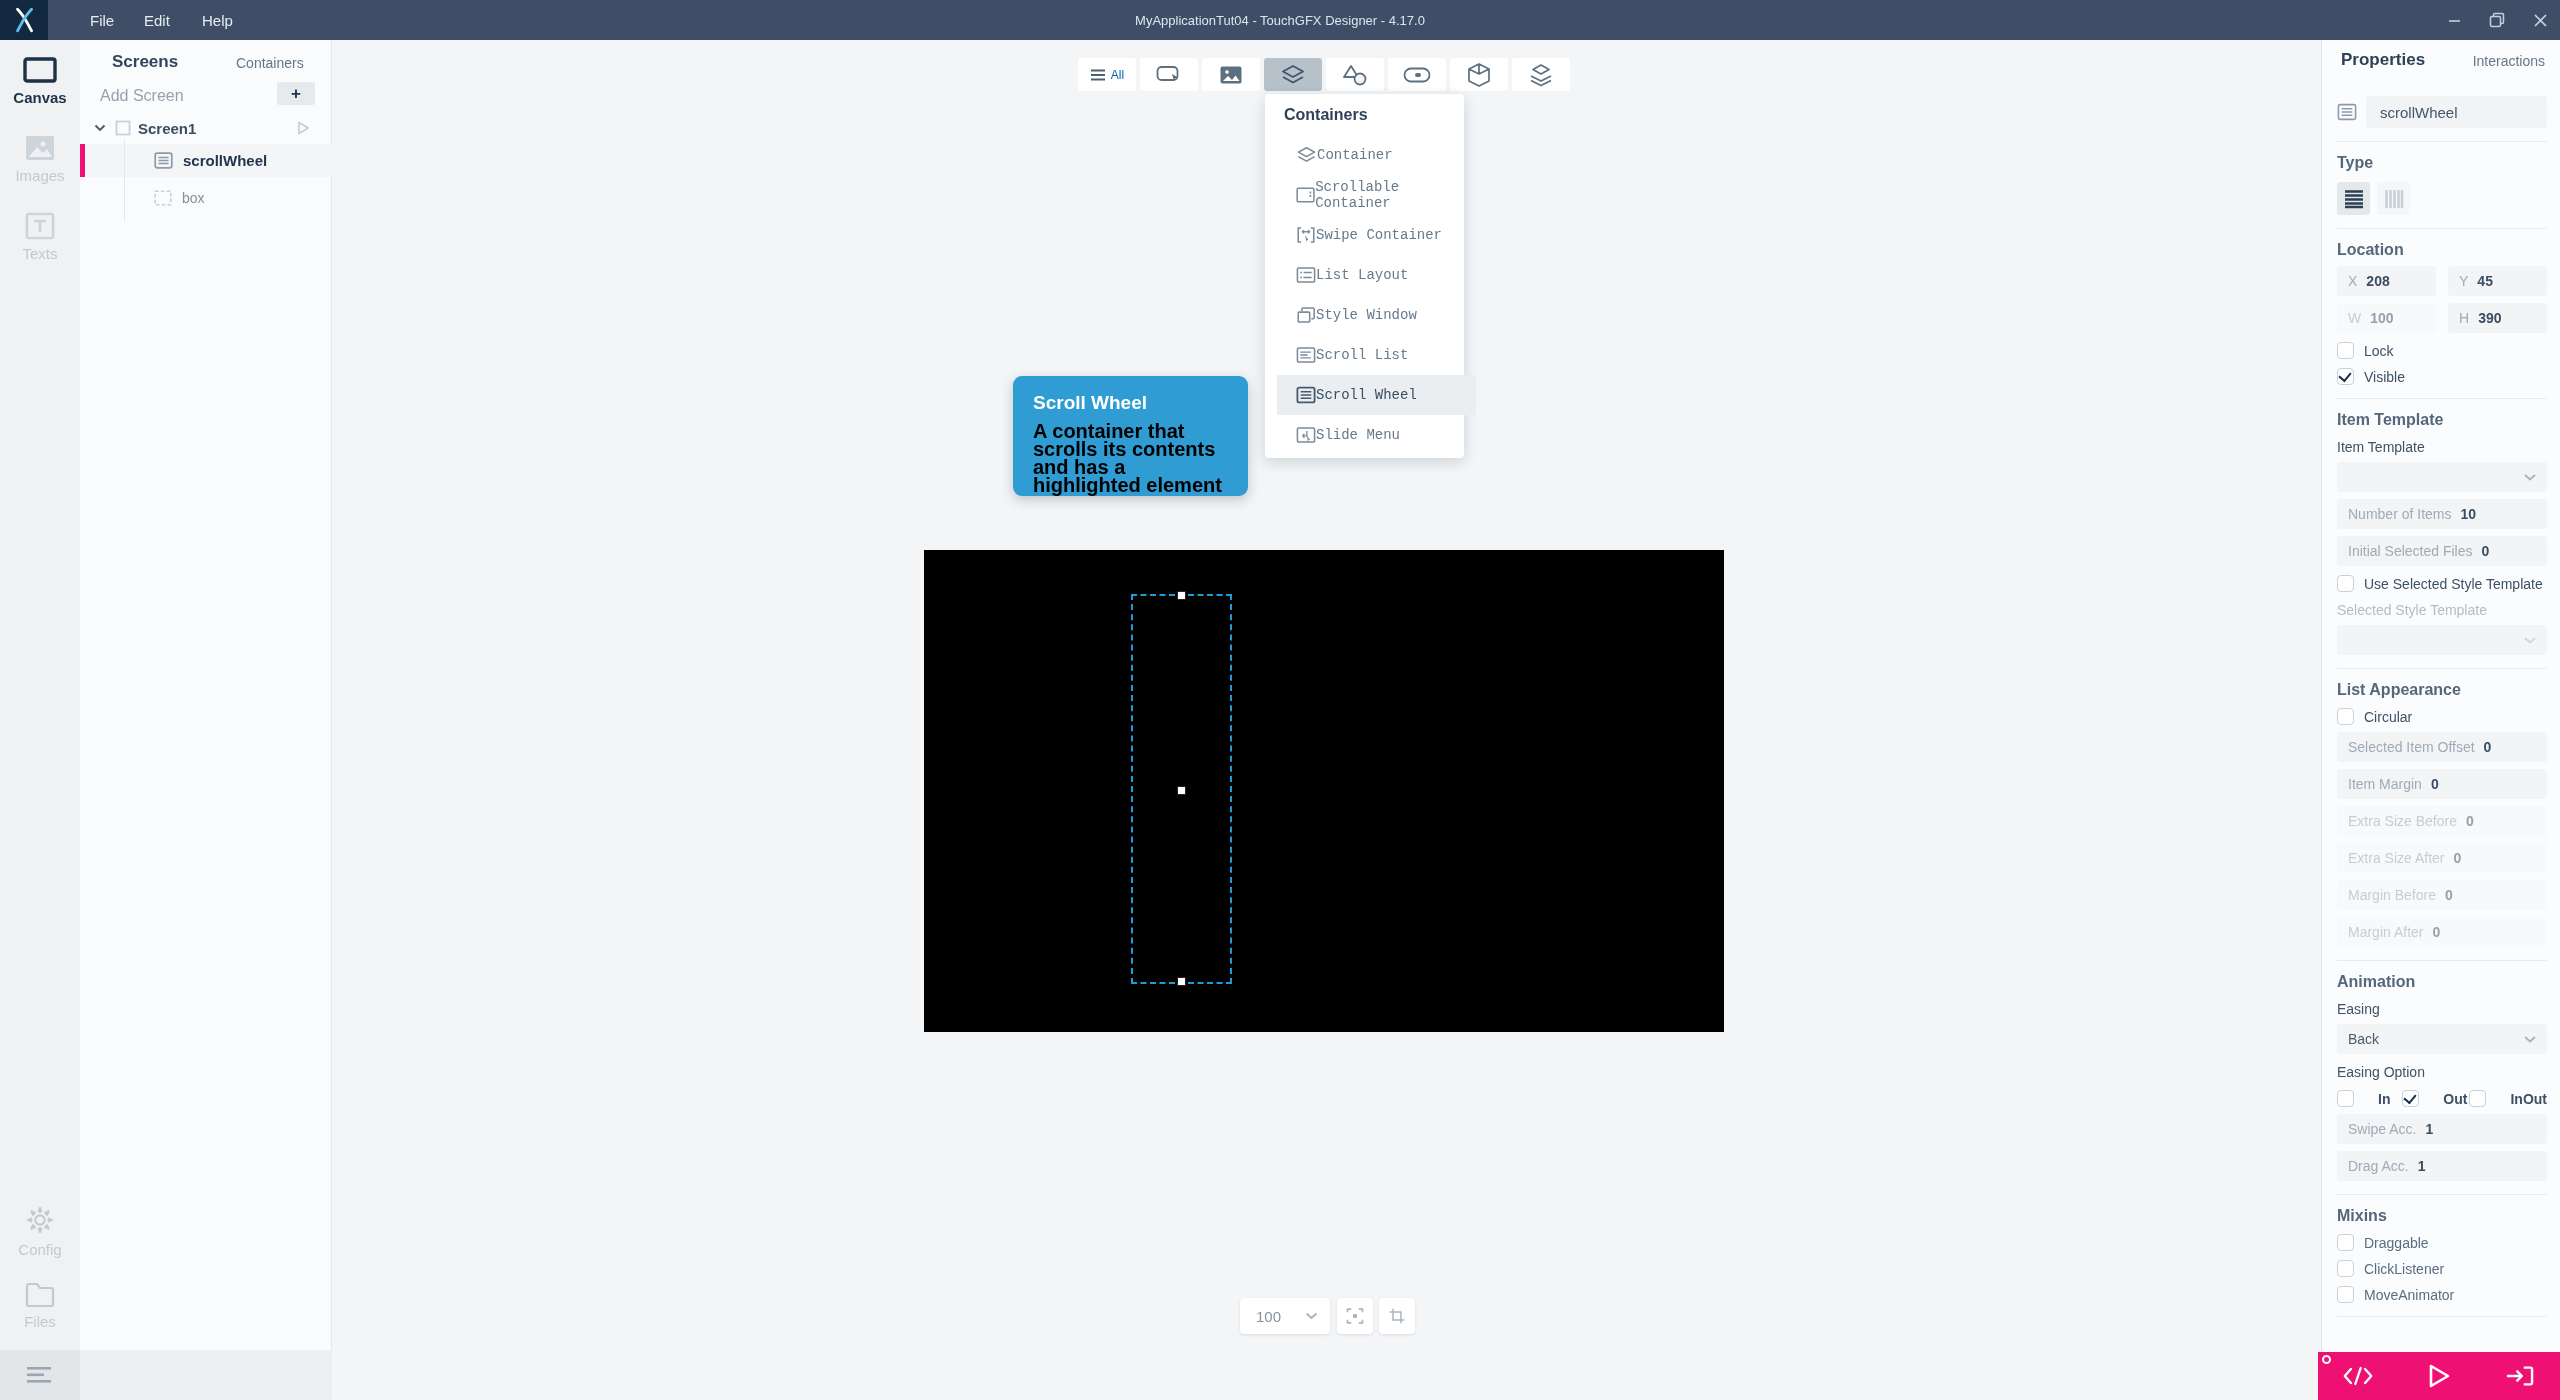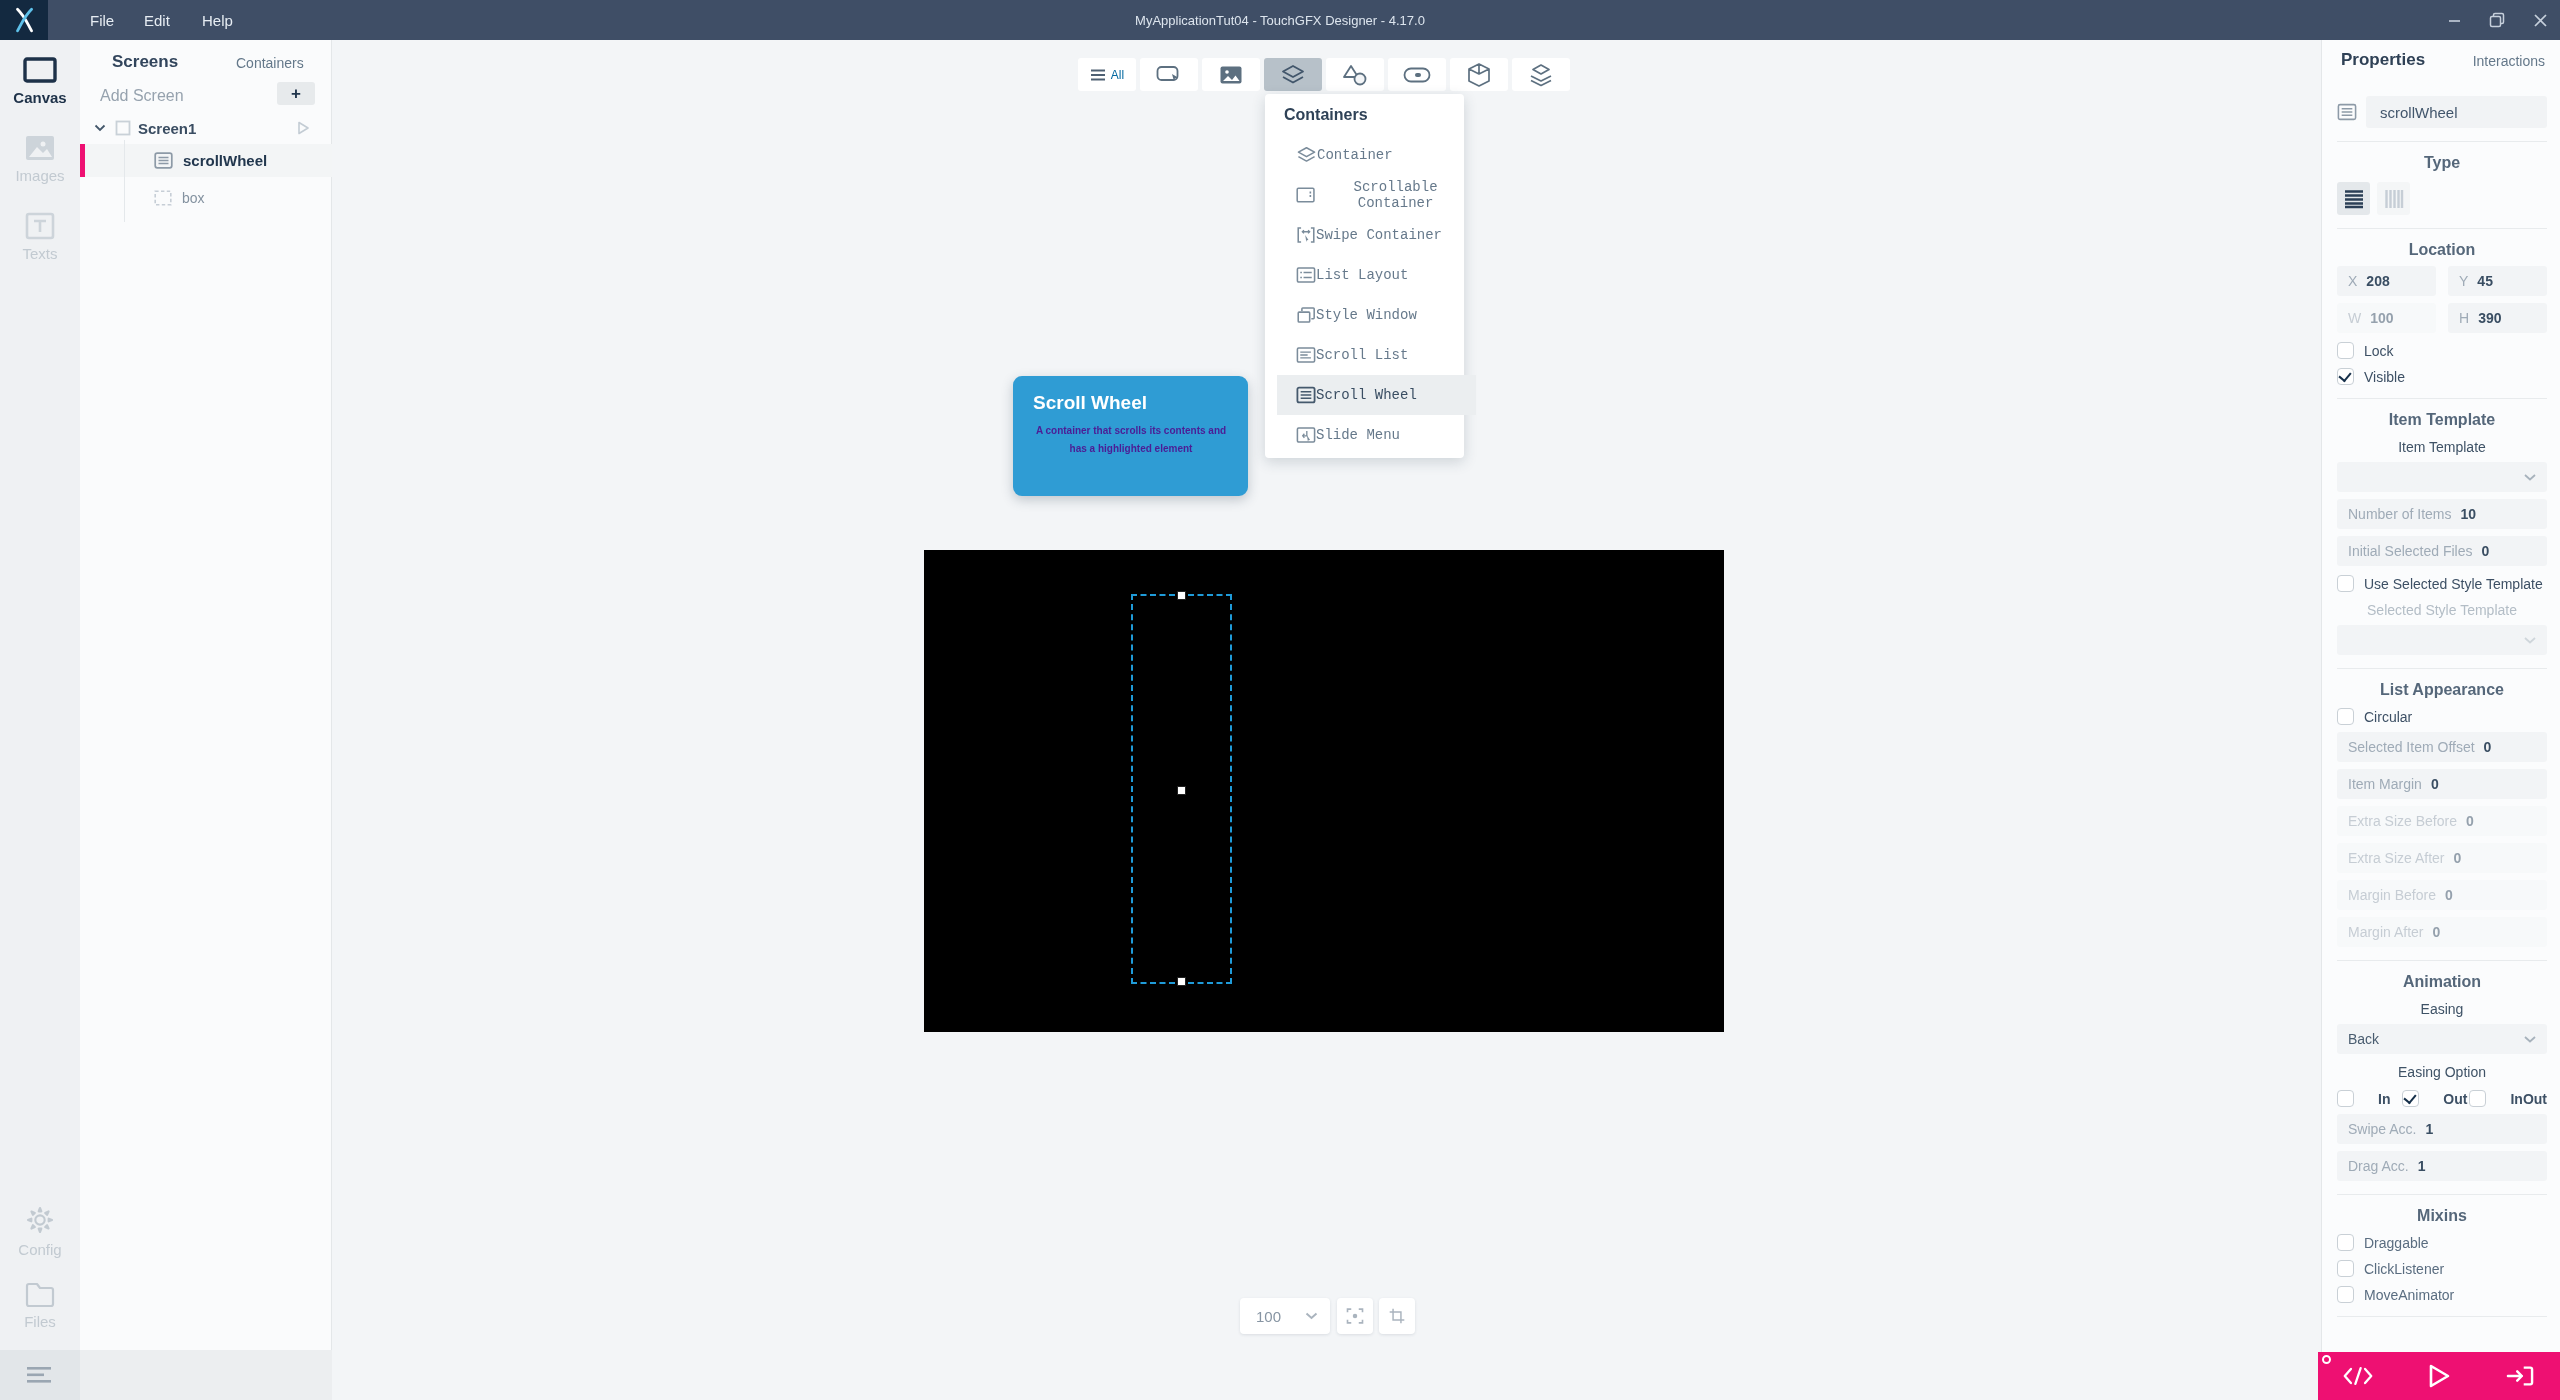--- a/index.html
+++ b/index.html
@@ -1,17 +1,17 @@
 <!DOCTYPE html>
 <html><head>
 <meta charset="utf-8">
 <style>
   html,body{margin:0;padding:0;}
   body{width:2560px;height:1400px;font-family:"Liberation Sans",sans-serif;background:#f3f5f7;overflow:hidden;}
-  #root{position:relative;width:2560px;height:1164px;text-align:center;}
+  #root{position:relative;width:2560px;height:1164px;}
   .abs{position:absolute;}
   svg{display:block;}
 
   
   .titlebar{left:0;top:0;width:2560px;height:40px;background:#3f4e66;}
   .logo-box{left:0;top:0;width:48px;height:40px;background:#132940;display:flex;align-items:center;justify-content:center;}
   .menu-item{position:absolute;top:0;height:40px;display:flex;align-items:center;color:#e7edf3;font-size:15px;cursor:default;}
   .title-text{left:50%;top:0;height:40px;transform:translateX(-50%);display:flex;align-items:center;color:#dde5ee;font-size:13px;}
   .win-btn{position:absolute;top:0;width:40px;height:40px;display:flex;align-items:center;justify-content:center;color:#c6d0dc;font-size:17px;}
 
@@ -44,21 +44,21 @@
   .tb-btn.selected{background:#b7c1c9;color:#42566b;}
   .tb-all-label{font-size:12px;color:#0369a1;}
 
   .dropdown{position:absolute;left:933px;top:54px;width:199px;height:364px;background:#ffffff;border-radius:4px;box-shadow:0 4px 14px rgba(40,60,80,.18);}
   .dd-title{position:absolute;left:19px;top:12px;font-size:16px;font-weight:700;color:#2f4257;}
   .dd-item{position:absolute;left:12px;width:199px;height:40px;display:flex;align-items:center;padding-left:19px;box-sizing:border-box;color:#66798b;font-size:14px;font-family:Liberation Mono, monospace;}
   .dd-item.selected{background:#ebeef0;color:#3a4e63;}
 
   .tooltip{position:absolute;left:681px;top:336px;width:235px;height:120px;background:#2f9cd4;border-radius:9px;box-shadow:0 4px 12px rgba(40,60,80,.25);}
   .tt-title{position:absolute;left:20px;top:16px;font-size:19px;font-weight:700;color:#ffffff;}
-  .tt-body{position:absolute;left:20px;top:46px;width:196px;font-size:10px;line-height:18px;font-weight:600;color:#4c1d95;}
+  .tt-body{position:absolute;left:20px;top:46px;width:196px;font-size:20px;line-height:18px;font-weight:600;color:#000000;}
 
   .screen-black{position:absolute;left:592px;top:510px;width:800px;height:482px;background:#000000;}
   .sel-rect{position:absolute;left:207px;top:44px;width:101px;height:390px;border:2px dashed #1f9bd8;box-sizing:border-box;}
   .handle{position:absolute;width:9px;height:9px;background:#ffffff;border:1px solid #222;box-sizing:border-box;}
 
   .zoombar-dd{position:absolute;left:908px;top:1258px;width:90px;height:36px;background:#ffffff;border-radius:4px;box-shadow:0 1px 3px rgba(40,60,80,.12);display:flex;align-items:center;}
   .zoombar-val{margin-left:16px;font-size:15px;color:#8795a3;}
   .zoom-btn{position:absolute;top:1258px;width:36px;height:36px;background:#ffffff;border-radius:4px;box-shadow:0 1px 3px rgba(40,60,80,.12);display:flex;align-items:center;justify-content:center;color:#aab4be;}
 
   

